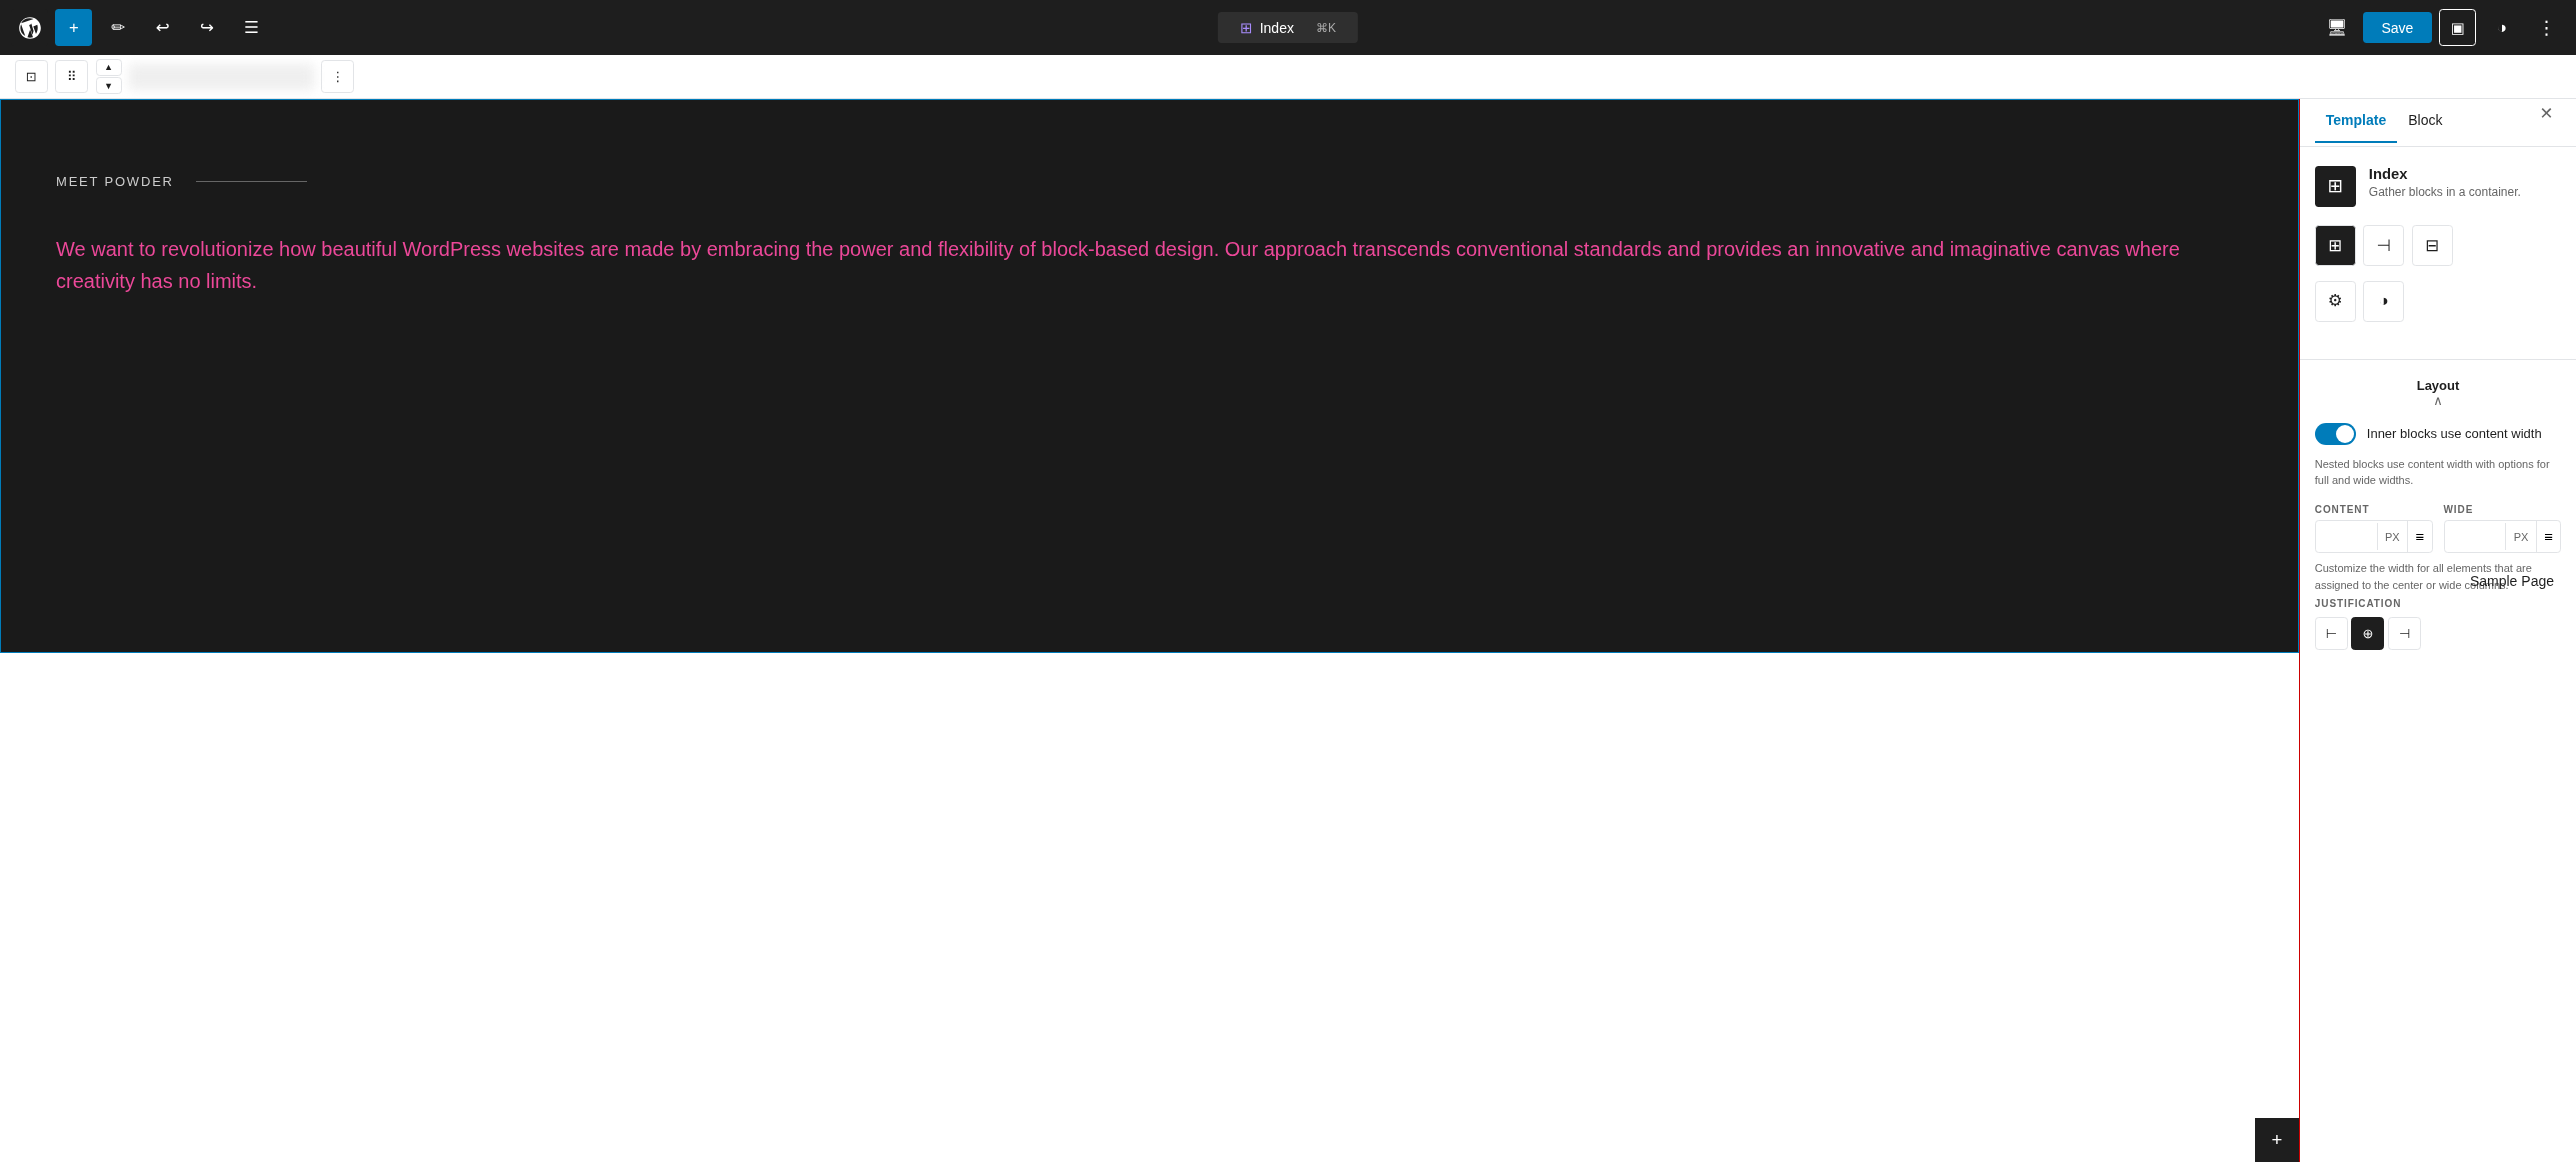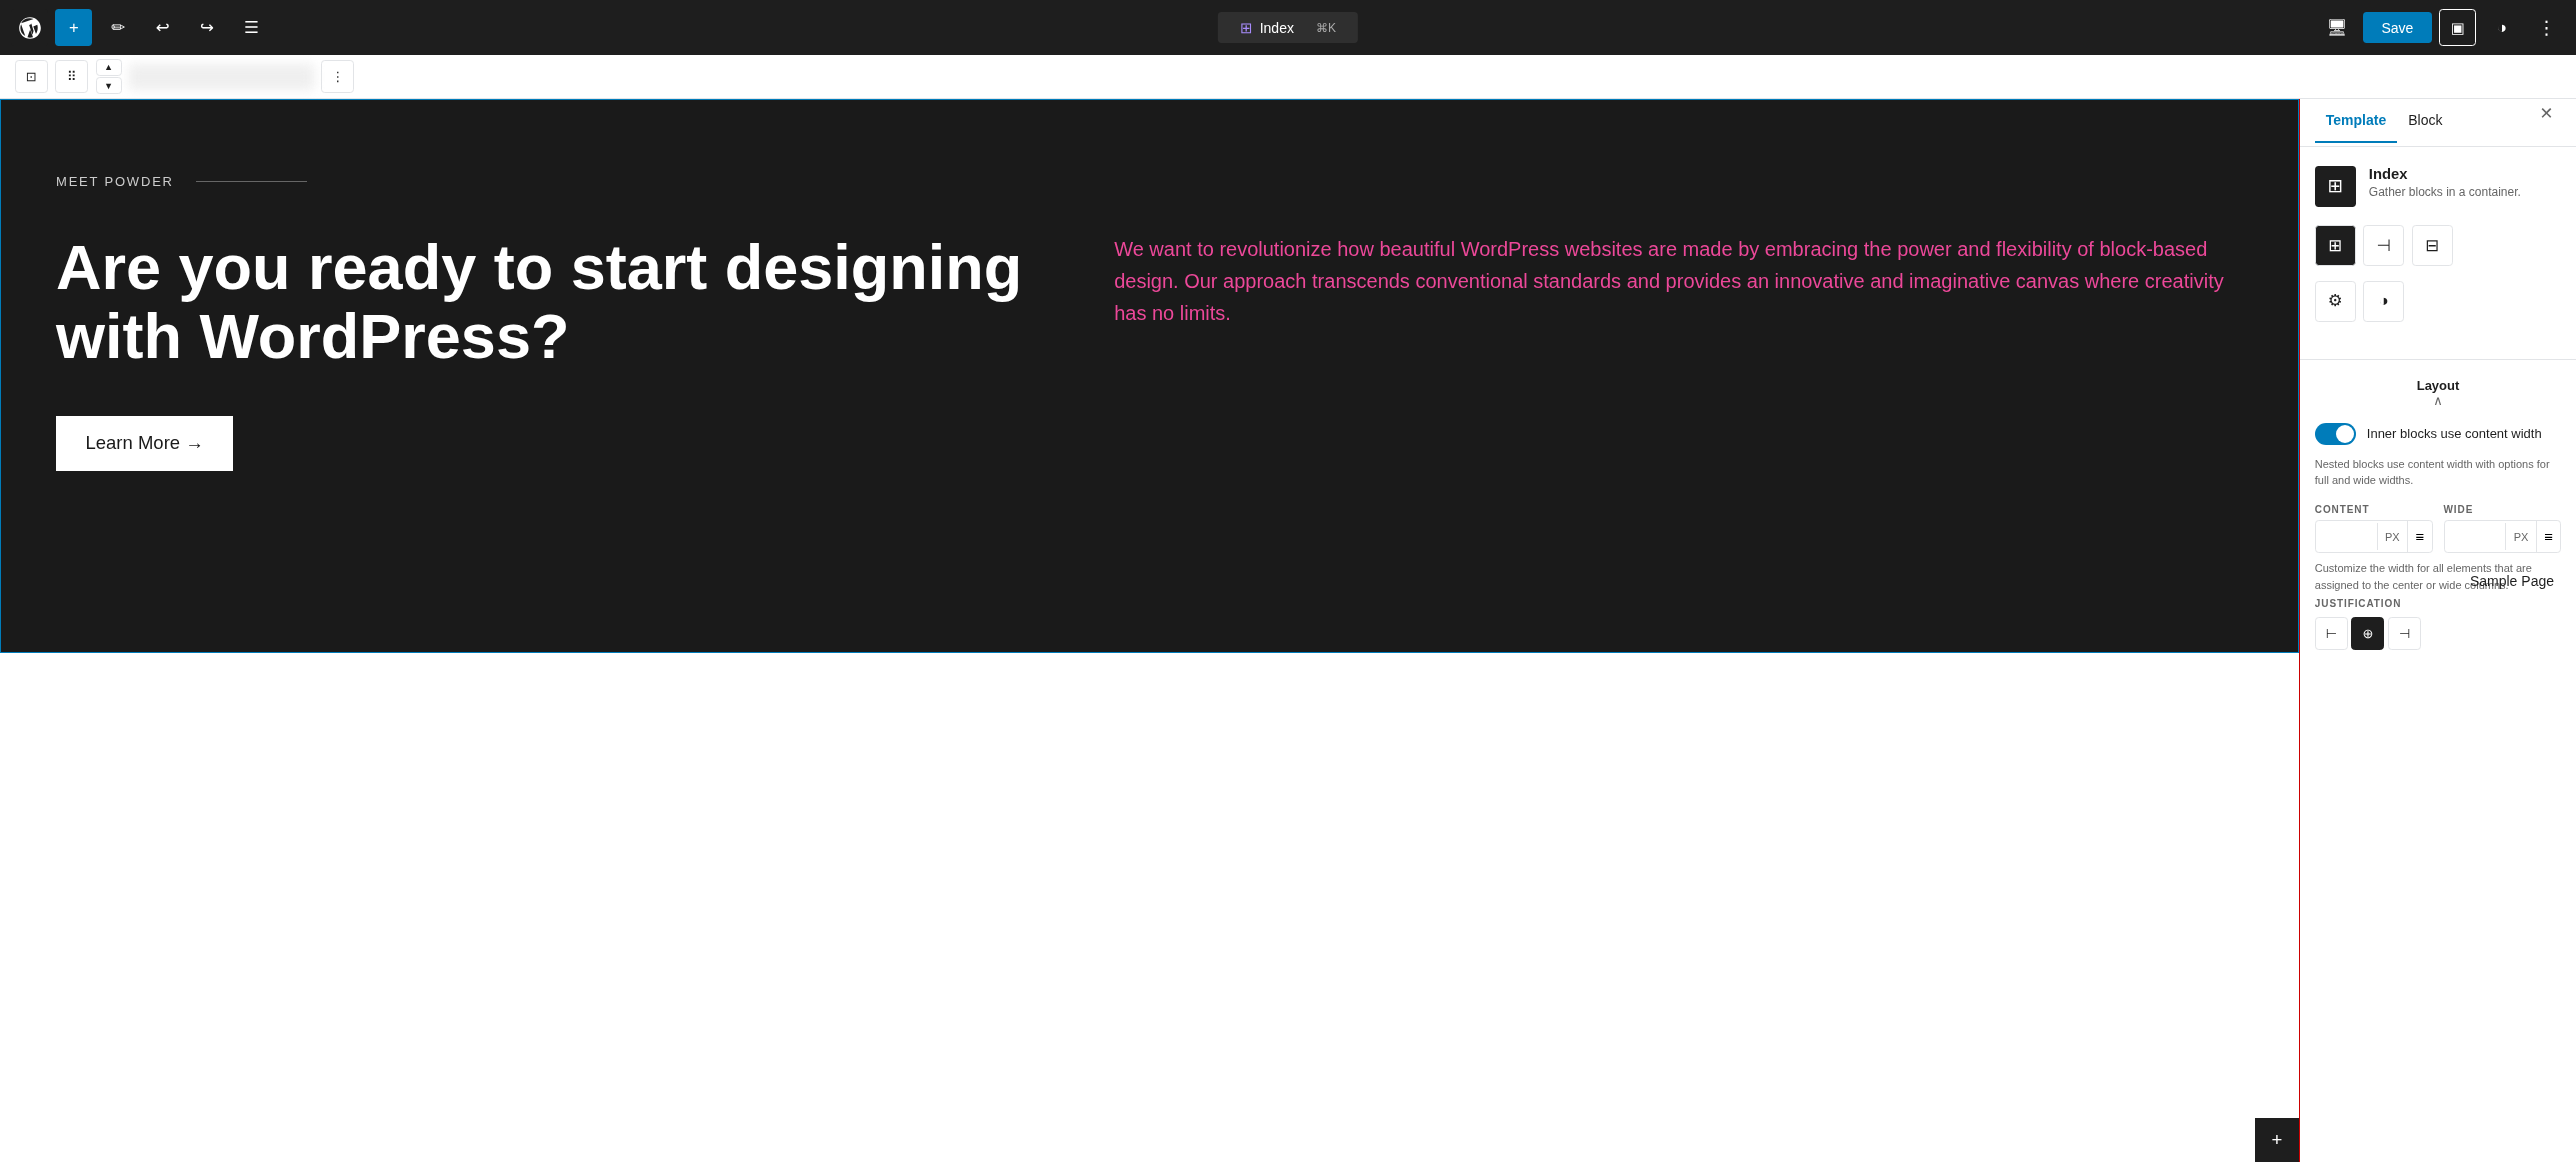--- a/index.html
+++ b/index.html
@@ -349,24 +349,20 @@
 <div class="main-layout">
 
   <div class="canvas-area">
     <div class="canvas-inner">
       <div class="hero">
         <div class="meet-powder">
           <span>MEET POWDER</span>
           <span class="meet-powder-line"></span>
         </div>
         <div class="hero-content">
-          <div class="hero-left">
-            <h1 class="hero-heading">Are you ready to start designing with WordPress?</h1>
-            <a class="learn-more-btn">Learn More →</a>
-          </div>
           <div class="hero-right">
             <p class="hero-body">We want to revolutionize how beautiful WordPress websites are made by embracing the power and flexibility of block-based design. Our approach transcends conventional standards and provides an innovative and imaginative canvas where creativity has no limits.</p>
           </div>
         </div>
       </div>
     </div>
     <button class="canvas-footer-bar">
       <span>+</span>
     </button>
   </div>

